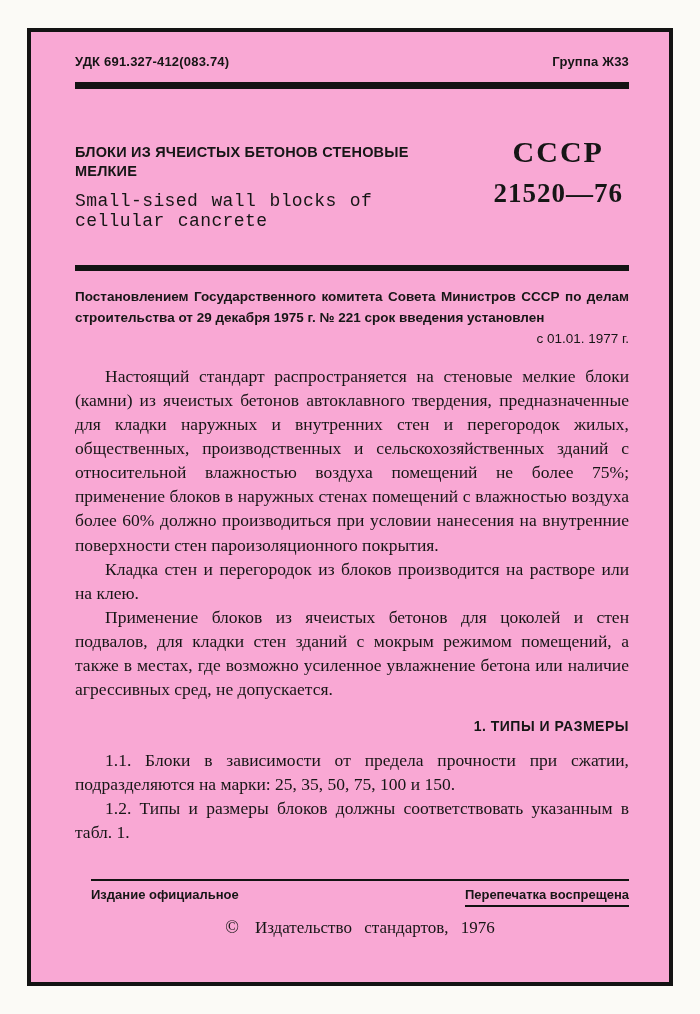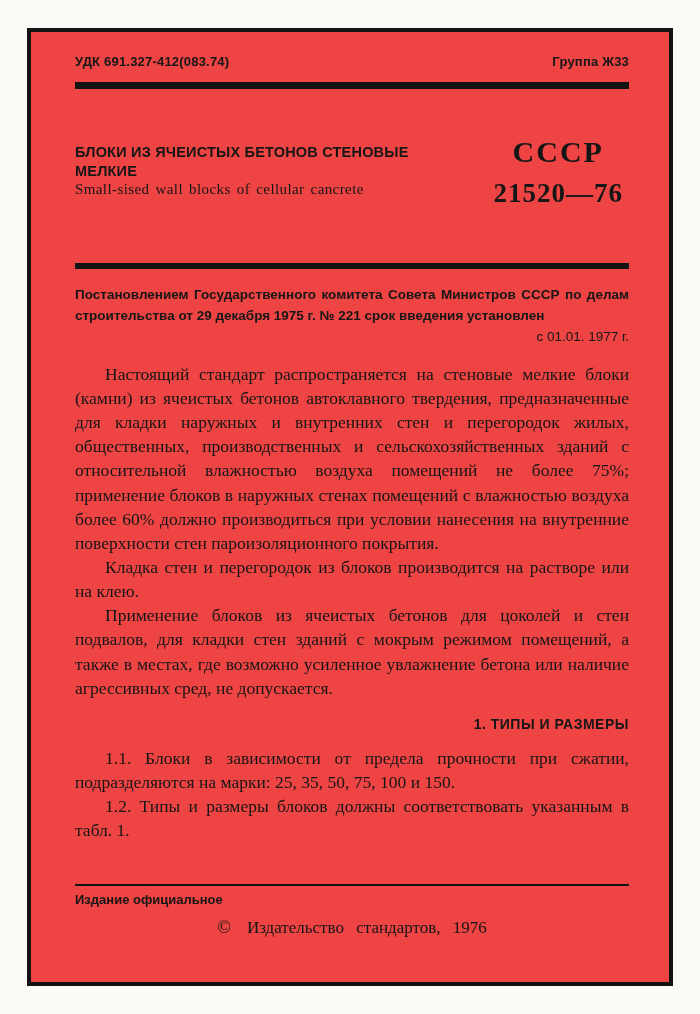--- a/index.html
+++ b/index.html
@@ -17,21 +17,21 @@
     overflow: hidden;
     margin: 0 auto;
   }
   .frame {
     position: absolute;
     left: 27px;
     top: 28px;
     right: 27px;
     bottom: 28px;
     border: 4px solid #131313;
-    background: #ef4444;
+    background: #f9a8d4;
   }
   .content {
     position: absolute;
     left: 44px;
     right: 40px;
     top: 22px;
     bottom: 18px;
   }
 
   .topline {
@@ -68,23 +68,25 @@
     padding-top: 10px;
   }
   .title-ru {
     font-family: "Liberation Sans", "DejaVu Sans", sans-serif;
     font-weight: bold;
     font-size: 14.5px;
     letter-spacing: 0.2px;
     line-height: 1.3;
   }
   .title-en {
-    font-size: 15px;
+    margin-top: 10px;
+    font-size: 18px;
     letter-spacing: 0.4px;
     word-spacing: 2px;
+    font-family: Liberation Mono, monospace;
   }
   .gost-box {
     text-align: center;
     font-weight: bold;
     line-height: 1.25;
     padding-right: 6px;
   }
   .gost-label {
     font-size: 30px;
     letter-spacing: 2px;
@@ -144,21 +146,21 @@
     font-size: 17.5px;
     line-height: 1.38;
     text-align: justify;
   }
   .section-items p {
     margin: 0;
     text-indent: 30px;
   }
   .footer {
     position: absolute;
-    left: 0;
+    left: 16px;
     right: 0;
     bottom: 26px;
     margin-top: 19px;
   }
   .footer-rule {
     height: 2px;
     background: #131313;
   }
   .footer-labels {
     display: flex;
@@ -226,20 +228,21 @@
 
       <div class="section-items">
         <p>1.1. Блоки в зависимости от предела  прочности при сжатии, подразделяются на марки: 25, 35, 50, 75, 100 и 150.</p>
         <p>1.2. Типы и размеры блоков должны соответствовать  указанным в табл. 1.</p>
       </div>
 
       <div class="footer">
         <div class="footer-rule"></div>
         <div class="footer-labels">
           <span class="footer-label-left">Издание официальное</span>
+          <span class="footer-label-right">Перепечатка воспрещена</span>
         </div>
         <div class="copyright-line">
           <span class="copyright-symbol">©</span><span>Издательство  стандартов,  1976</span>
         </div>
       </div>
 
     </div>
   </div>
 </div>
 

